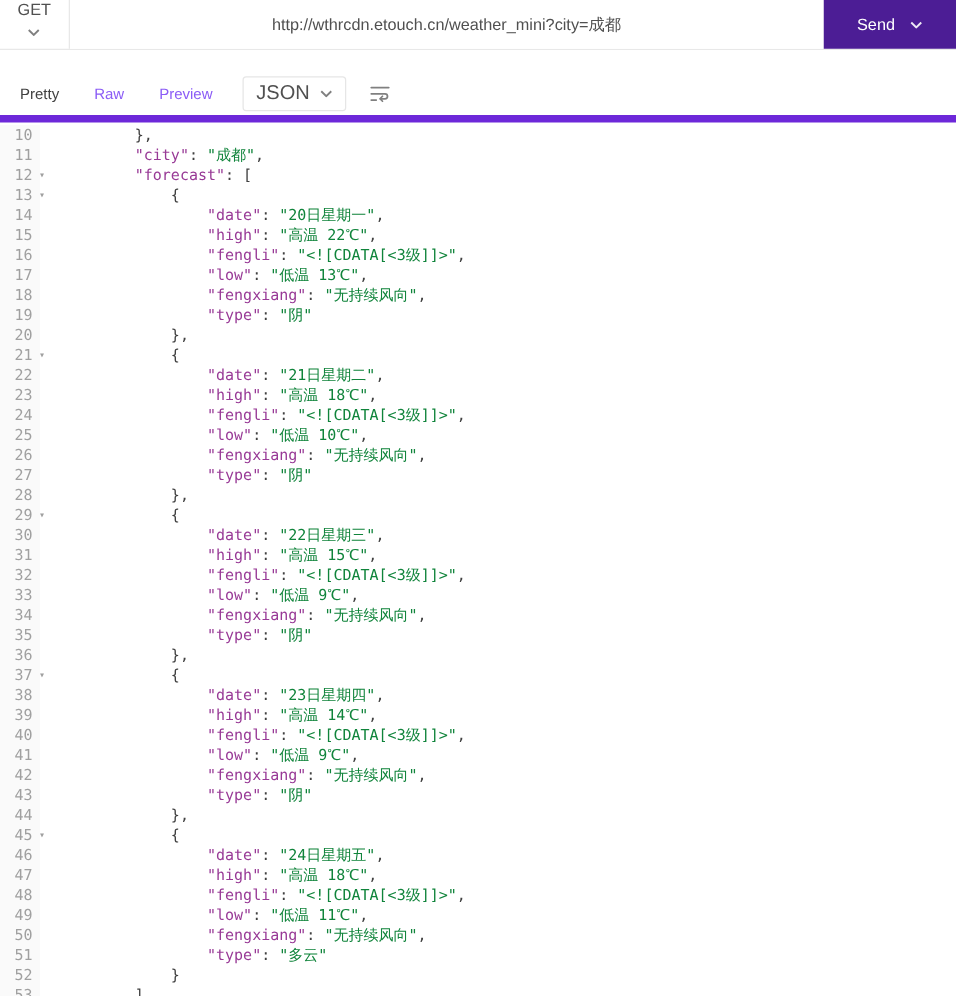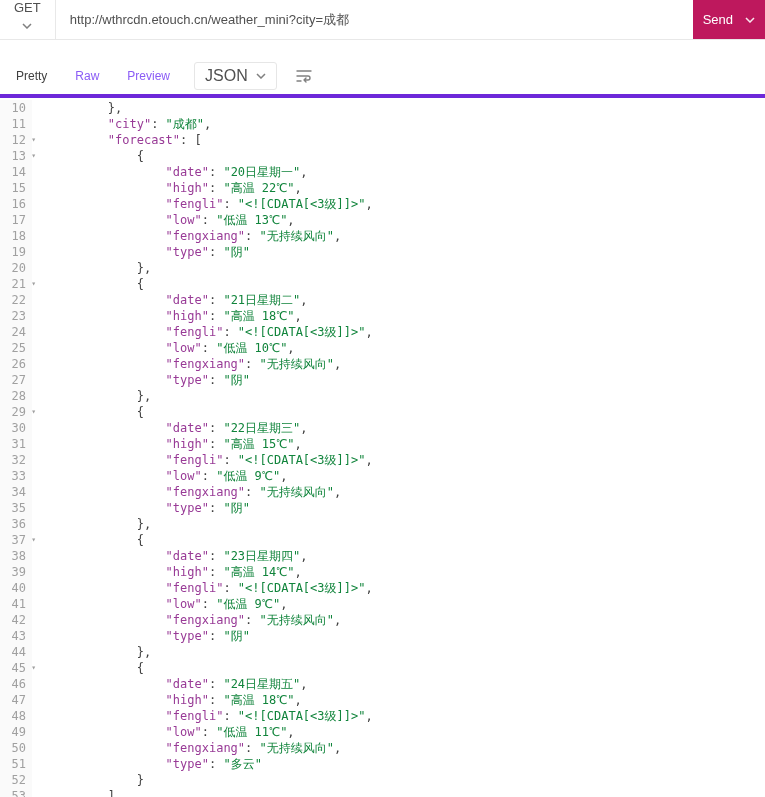--- a/index.html
+++ b/index.html
@@ -1,23 +1,23 @@
 <!DOCTYPE html>
 <html><head>
 <meta charset="utf-8">
 <style>
 * { margin: 0; padding: 0; box-sizing: border-box; }
 body { font-family: -apple-system, "Segoe UI", sans-serif; font-size: 12px; color: #505050; background: #fff; width: 765px; }
 .top-bar { display: flex; align-items: stretch; height: 40px; border-bottom: 1px solid #e8e8e8; }
 .method-select { display: flex; align-items: center; padding: 0 14px; border-right: 1px solid #e8e8e8; font-size: 13px; color: #505050; cursor: pointer; gap: 8px; flex-direction: column; }
-.url-input { flex: 1; border: none; outline: none; font-size: 13px; padding: 0 14px; color: #505050; }
+.url-input { flex: 1; border: none; outline: none; font-size: 13px; padding: 0 14px; color: #505050; text-align: center; }
 .params-btn { display: flex; align-items: center; padding: 0 20px; border-left: 1px solid #e8e8e8; font-size: 12px; color: #808080; cursor: pointer; }
-.send-btn { display: flex; align-items: center; background: #be185d; color: #fff; padding: 0 10px; font-size: 13px; cursor: pointer; gap: 12px; }
+.send-btn { display: flex; align-items: center; background: #4c1d95; color: #fff; padding: 0 27px; font-size: 13px; cursor: pointer; gap: 12px; }
 .send-btn .chev { opacity: .9; }
-.tabs-bar { display: flex; align-items: center; height: 40px; padding: 0 0 0 2px; gap: 0; border-bottom: 4px solid #6d28d9; margin-top: 18px; }
+.tabs-bar { display: flex; align-items: center; height: 40px; padding: 0 0 0 2px; gap: 0; border-bottom: 6px solid #6d28d9; margin-top: 18px; }
 .tab { padding: 0 14px; font-size: 12px; color: #8b5cf6; cursor: pointer; height: 100%; display: flex; align-items: center; }
 .tab.active { color: #404040; font-weight: 500; }
 .format-dd { display: flex; align-items: center; gap: 8px; border: 1px solid #e6e6e6; border-radius: 3px; padding: 4px 10px; margin-left: 10px; font-size: 16px; color: #505050; cursor: pointer; }
 .wrap-btn { margin-left: 10px; padding: 4px 8px; border: 1px solid transparent; border-radius: 3px; cursor: pointer; color: #808080; display: flex; align-items: center; }
 .code-area { display: flex; font-family: Consolas, Menlo, monospace; font-size: 12px; line-height: 16px; padding-top: 2px; }
 .gutter { width: 32px; text-align: right; color: #a0a0a0; padding-right: 6px; user-select: none; background: #fafafa; }
 .gutter .ln { height: 16px; position: relative; }
 .arrow::after { content: "▾"; font-size: 8px; color: #a0a0a0; position: absolute; right: -10px; top: 0; }
 .code { flex: 1; padding-left: 18px; white-space: pre; color: #404040; }
 .code .row { height: 16px; }

